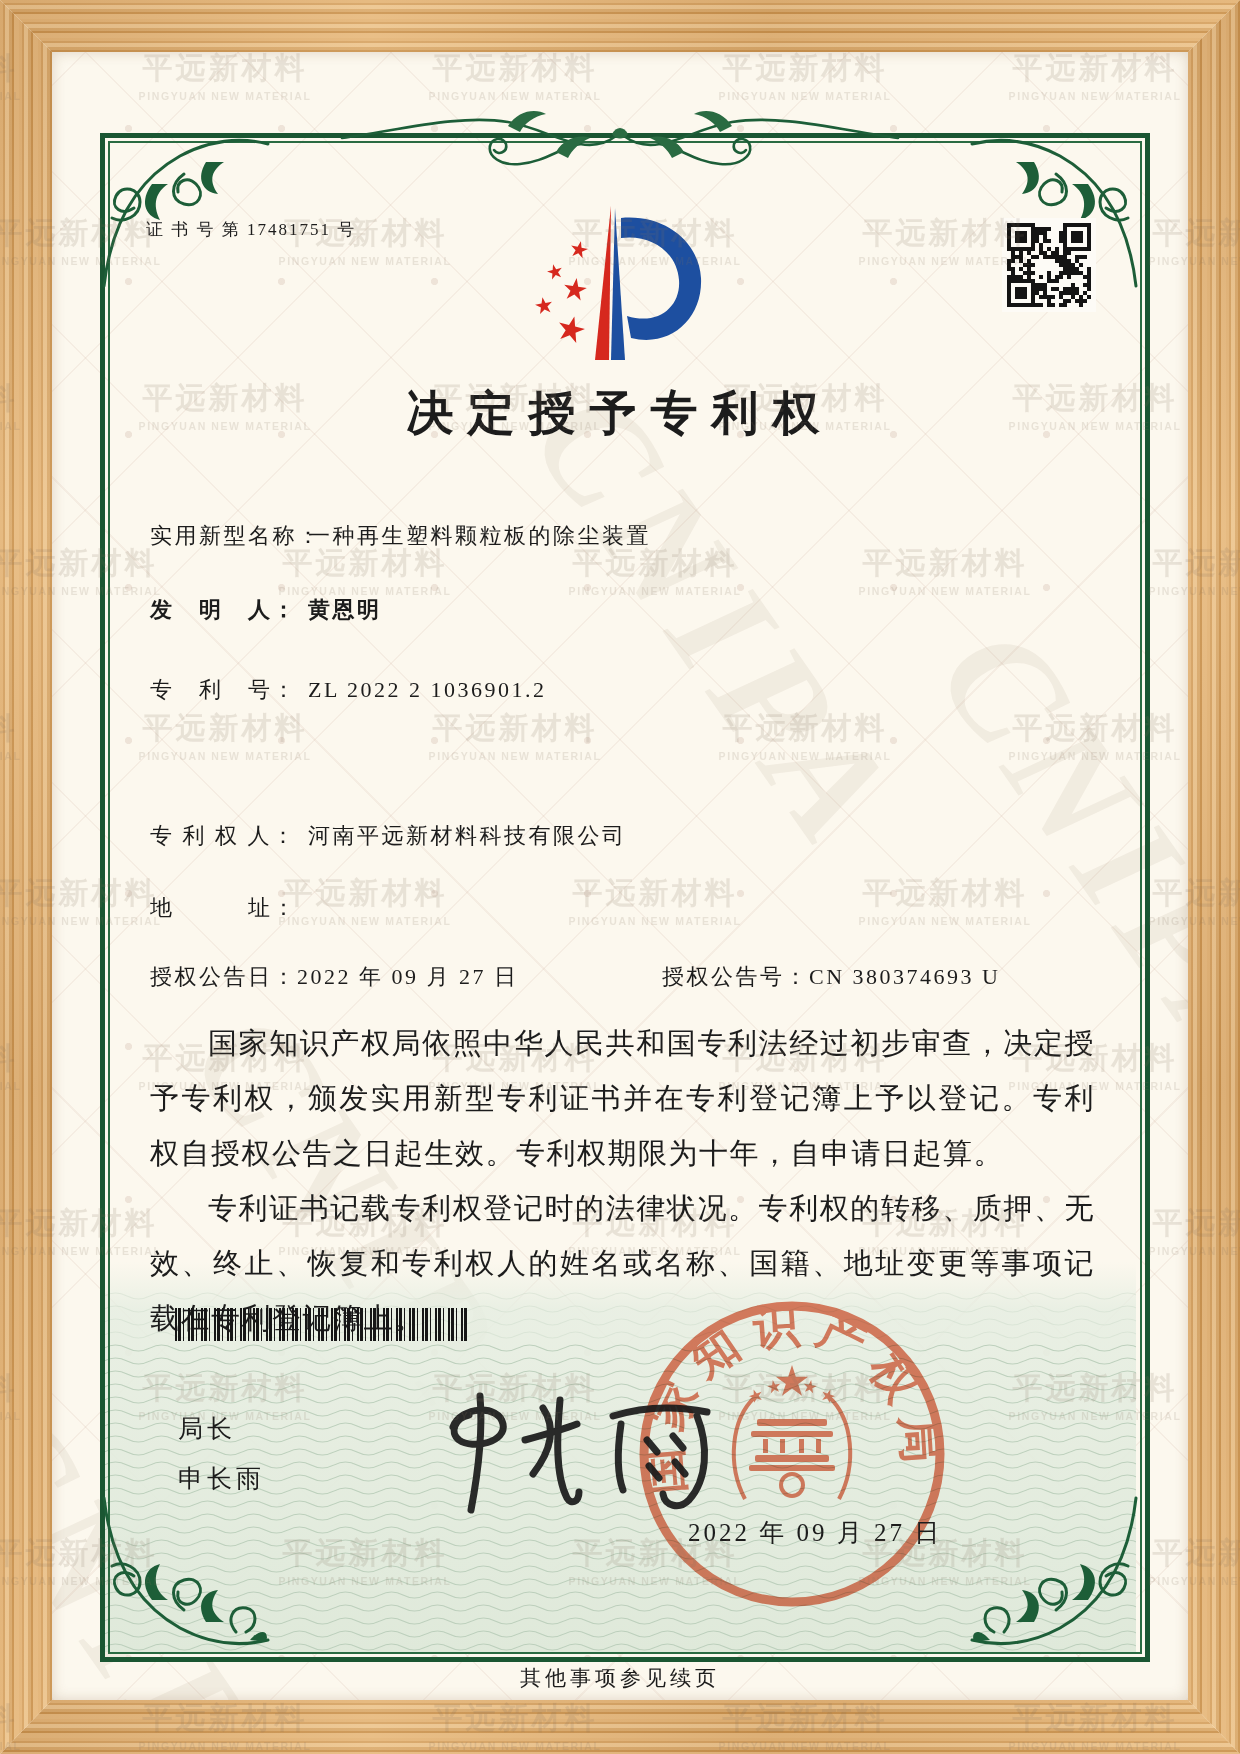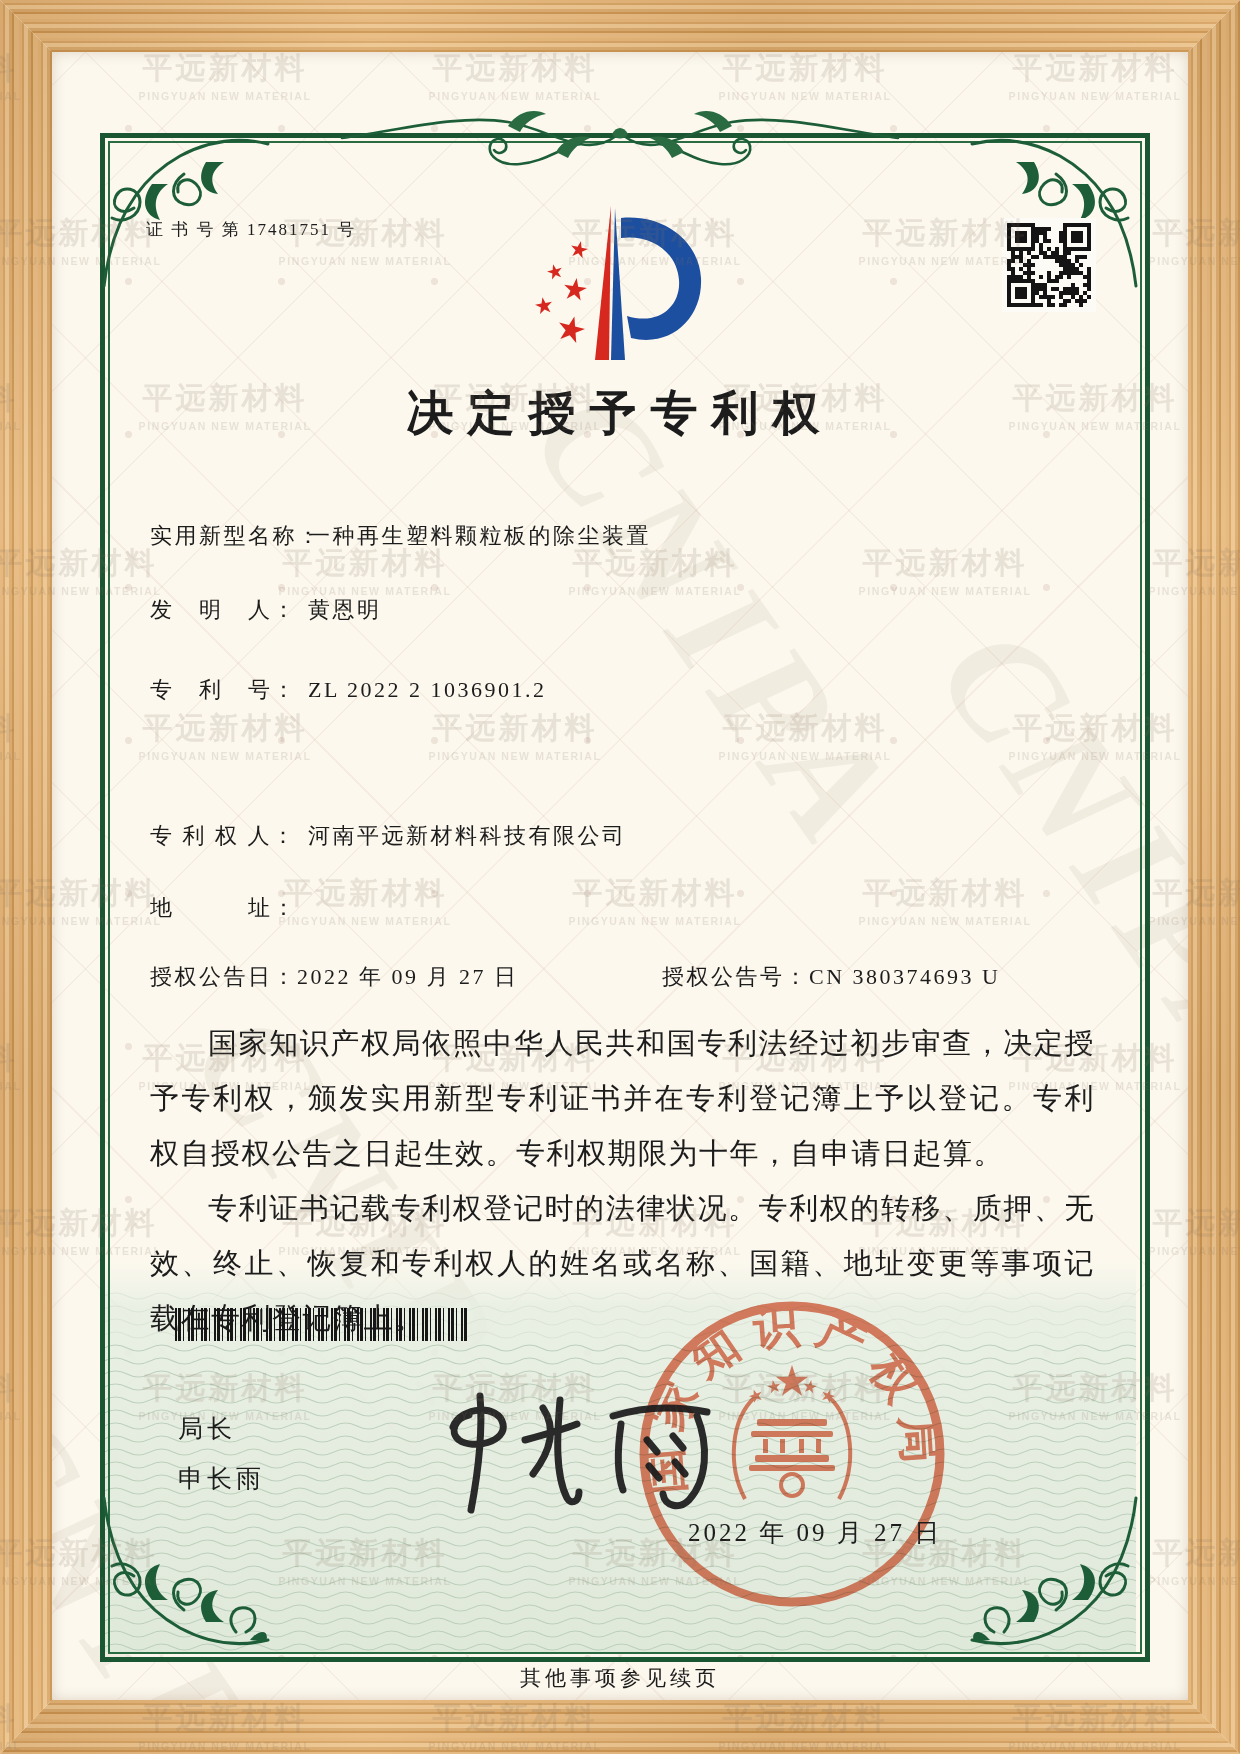--- a/index.html
+++ b/index.html
@@ -353,21 +353,21 @@
         <rect x="13" y="69" width="12" height="12" fill="#141414"></rect>
       </g>
   </svg>
 
   <div class="abs" id="title">决定授予专利权</div>
 
   <div class="abs row" style="top:520px;">
     <span class="lb">实用新型名称：</span>
     <span class="val">一种再生塑料颗粒板的除尘装置</span>
   </div>
-  <div class="abs row" style="top:594px;">
+  <div class="abs row" style="top:594px;font-weight:bold;">
     <span class="lb">发　明　人：</span>
     <span class="val">黄恩明</span>
   </div>
   <div class="abs row" style="top:674px;">
     <span class="lb">专　利　号：</span>
     <span class="val">ZL 2022 2 1036901.2</span>
   </div>
   <div class="abs row" style="top:820px;">
     <span class="lb">专 利 权 人：</span>
     <span class="val">河南平远新材料科技有限公司</span>

